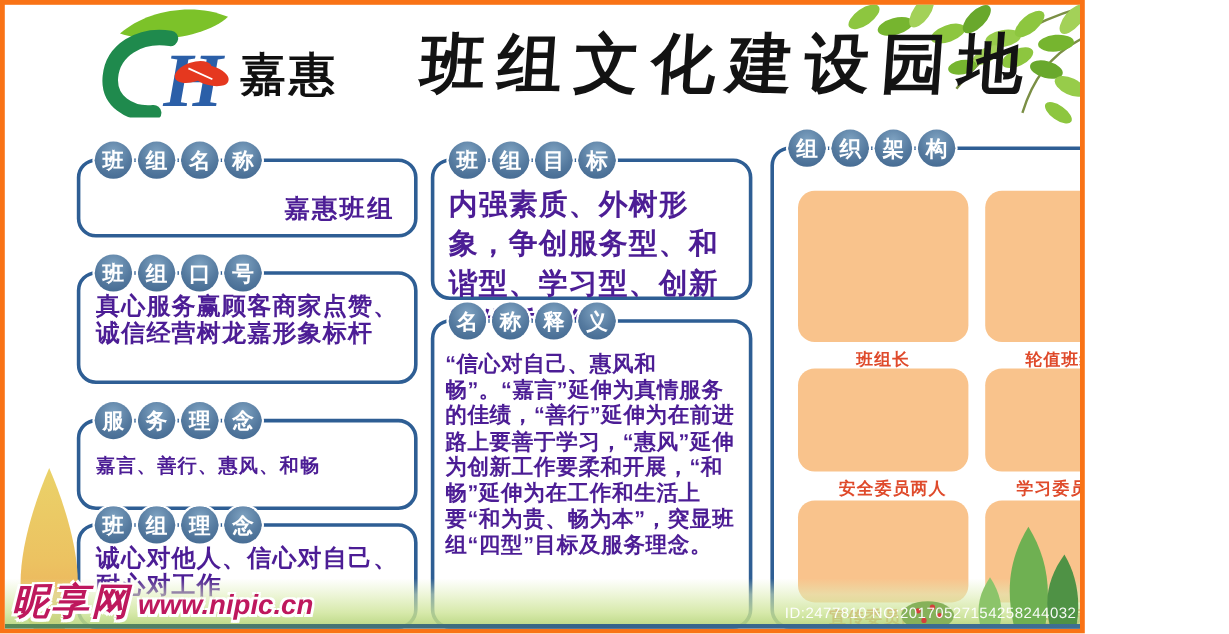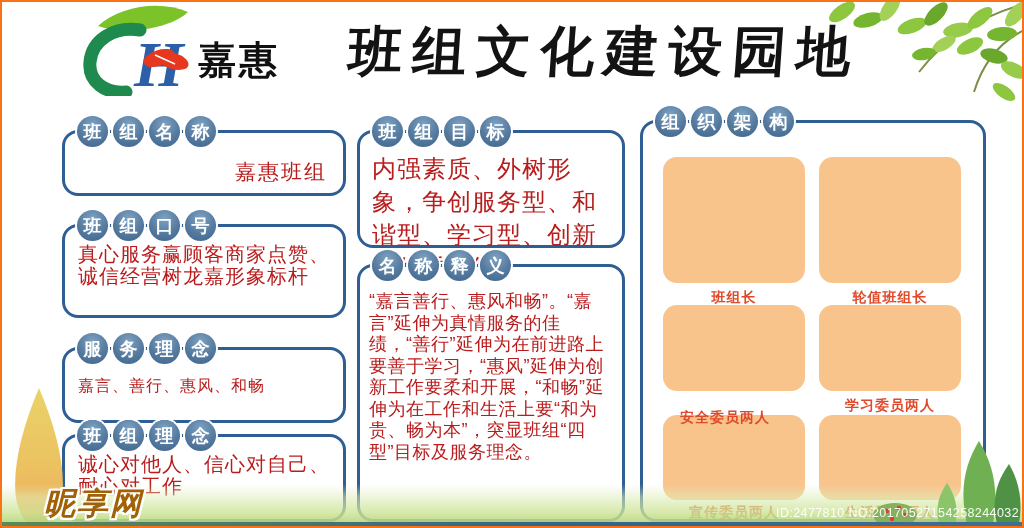--- a/index.html
+++ b/index.html
@@ -1,35 +1,35 @@
 <!DOCTYPE html>
 <html><head>
 <meta charset="utf-8">
 <style>
   html,body{margin:0;padding:0;background:#fff;}
-  .stage{position:relative;width:1024px;height:528px;background:#ffffff;overflow:hidden;
-         box-sizing:border-box;border:2px solid #f97316;font-family:"Liberation Sans",sans-serif;}
+  .stage{position:relative;width:904px;height:528px;background:#ffffff;overflow:hidden;
+         box-sizing:border-box;border:4px solid #f97316;font-family:"Liberation Sans",sans-serif;}
 
   
   .logo{position:absolute;left:52px;top:2px;display:flex;align-items:flex-end;z-index:3;}
   .logo-name{font-family:"Liberation Serif",serif;font-weight:bold;font-size:38px;color:#101010;
              letter-spacing:3px;margin:0 0 10px -6px;}
   .title{position:absolute;left:330px;top:14px;width:545px;text-align:center;z-index:3;
          font-family:"Liberation Serif",serif;font-weight:900;font-size:54px;color:#131313;
          letter-spacing:10px;transform:skewX(-4deg);white-space:nowrap;}
 
   
   .panel{position:absolute;border:3px solid #2e5e94;border-radius:16px;background:#fff;z-index:2;}
   .badges{position:absolute;top:-17px;left:12px;display:flex;gap:5px;z-index:4;}
   .badge{width:31px;height:31px;border-radius:50%;flex:0 0 auto;
          background:radial-gradient(circle at 50% 28%,#7ea2c1 0%,#557a9f 55%,#3e648d 100%);
          color:#fff;display:flex;align-items:center;justify-content:center;
          font-family:"Liberation Serif",serif;font-size:18px;font-weight:bold;
          box-shadow:0 0 0 2px #ffffff;}
-  .rtext{color:#b91c1c;font-weight:normal;}
+  .rtext{color:#4c1d95;font-weight:bold;}
 
   #p-name   {left:60px;top:128px;width:278px;height:60px;}
   #p-slogan {left:60px;top:222px;width:278px;height:88px;}
   #p-service{left:60px;top:345px;width:278px;height:70px;}
   #p-team   {left:60px;top:432px;width:278px;height:82px;}
   #p-goal   {left:355px;top:128px;width:262px;height:112px;}
   #p-meaning{left:355px;top:262px;width:262px;height:252px;}
   #p-org    {left:638px;top:118px;width:340px;height:396px;}
 
   .name-content{position:absolute;right:16px;bottom:7px;font-size:21px;letter-spacing:2px;}
@@ -39,37 +39,37 @@
   .meaning-content{padding:24px 7px 0 9px;font-size:18px;line-height:21.5px;letter-spacing:0.5px;}
 
   
   .obox{position:absolute;width:142px;background:#f9c38c;border-radius:14px;}
   #ob1{left:20px; top:34px; height:126px;} #ob2{left:176px;top:34px; height:126px;}
   #ob3{left:20px; top:182px;height:86px;}  #ob4{left:176px;top:182px;height:86px;}
   #ob5{left:20px; top:292px;height:85px;}  #ob6{left:176px;top:292px;height:85px;}
   .olabel{position:absolute;width:142px;text-align:center;font-size:14px;font-weight:bold;
           color:#df4a2b;letter-spacing:1px;}
   #ol1{left:20px;top:166px;} #ol2{left:176px;top:166px;}
-  #ol3{left:11px;top:274px;margin-top:12px;} #ol4{left:176px;top:274px;}
+  #ol3{left:28px;top:274px;} #ol4{left:176px;top:274px;}
   #ol5{left:20px;top:381px;} #ol6{left:176px;top:381px;}
 
   
   .leaves-tr{position:absolute;right:-2px;top:-2px;z-index:1;}
   .tree-left{position:absolute;left:2px;top:386px;z-index:5;}
   .bushes-br{position:absolute;right:0;bottom:2px;z-index:6;}
   .grass{position:absolute;left:0;right:0;bottom:4px;height:38px;z-index:5;
          background:linear-gradient(180deg,rgba(231,241,204,0) 0%,rgba(223,238,186,0.55) 35%,
                     rgba(205,228,150,0.8) 75%,rgba(186,215,128,0.9) 100%);}
   .bottom-edge{position:absolute;left:0;right:0;bottom:0;height:4px;z-index:6;
          background:linear-gradient(90deg,#5a8a56 0%,#35638b 55%,#3f6f92 100%);}
 
   
   .wm-left{position:absolute;left:6px;bottom:1px;z-index:9;display:flex;align-items:baseline;gap:6px;
-           font-style:italic;font-weight:bold;color:#a16207;
-           text-shadow:-2px -2px 0 #fff,2px -2px 0 #fff,-2px 2px 0 #fff,2px 2px 0 #fff,0 2px 0 #fff,2px 0 0 #fff;margin-left:36px;}
+           font-style:italic;font-weight:bold;color:#be185d;
+           text-shadow:-2px -2px 0 #fff,2px -2px 0 #fff,-2px 2px 0 #fff,2px 2px 0 #fff,0 2px 0 #fff,2px 0 0 #fff;}
   .wm-site{font-size:31px;letter-spacing:2px;}
   .wm-url{font-size:23px;}
   .wm-right{position:absolute;right:3px;bottom:6px;z-index:9;font-size:12.5px;letter-spacing:0.4px;
             color:rgba(255,255,255,0.95);white-space:nowrap;}
 </style>
 </head>
 <body>
 
 <div class="stage">
 
@@ -161,21 +161,21 @@
     <div class="goal-content rtext">内强素质、外树形象，争创服务型、和谐型、学习型、创新型优秀班组</div>
   </section>
 
   <section class="panel" id="p-meaning">
     <div class="badges">
       <span class="badge">名</span>
       <span class="badge">称</span>
       <span class="badge">释</span>
       <span class="badge">义</span>
     </div>
-    <div class="meaning-content rtext">“嘉言善行、惠风和畅”。“嘉言”延伸为真情服务的佳绩，“善行”延伸为在前进路上要善于学习，“惠风”延伸为创新工作要柔和开展，“和畅”延伸为在工作和生活上要“和为贵、畅为本”，突显班组“四型”目标及服务理念。</div>
+    <div class="meaning-content rtext">“信心对自己、惠风和畅”。“嘉言”延伸为真情服务的佳绩，“善行”延伸为在前进路上要善于学习，“惠风”延伸为创新工作要柔和开展，“和畅”延伸为在工作和生活上要“和为贵、畅为本”，突显班组“四型”目标及服务理念。</div>
   </section>
 
   <section class="panel" id="p-org">
     <div class="badges">
       <span class="badge">组</span>
       <span class="badge">织</span>
       <span class="badge">架</span>
       <span class="badge">构</span>
     </div>
     <div class="obox" id="ob1"></div>
@@ -215,16 +215,17 @@
         <circle cx="52" cy="89" r="2.2" fill="#d4403a"></circle>
       <circle cx="58" cy="96" r="2.2" fill="#d4403a"></circle>
         <circle cx="45" cy="100" r="2.2" fill="#d4403a"></circle>
     </g>
   </svg>
 
   <div class="bottom-edge"></div>
 
   <div class="wm-left">
     <span class="wm-site">昵享网</span>
+    <span class="wm-url">www.nipic.cn</span>
   </div>
   <div class="wm-right">ID:2477810 NO:20170527154258244032</div>
 
 </div>
 
 </body></html>

